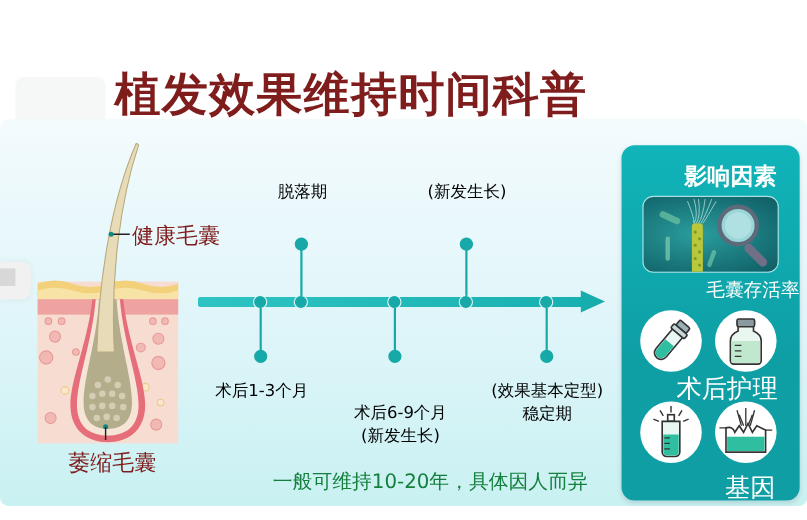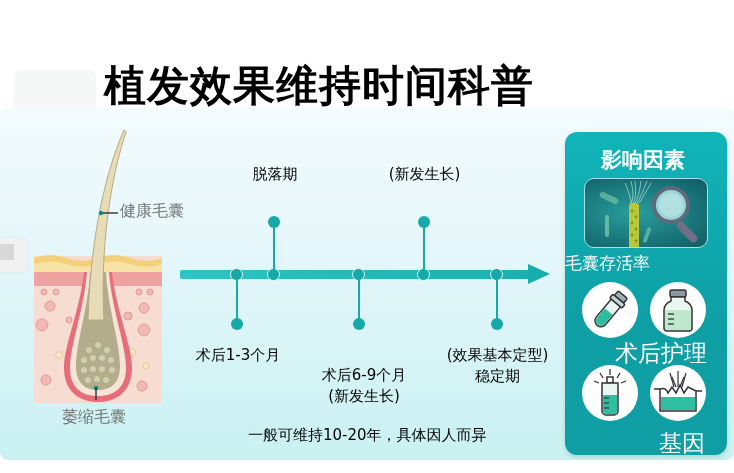--- a/index.html
+++ b/index.html
@@ -1,76 +1,76 @@
 <!DOCTYPE html>
 <html><head>
 <meta charset="utf-8">
 <style>
   * { margin: 0; padding: 0; box-sizing: border-box; }
   html, body { width: 734px; height: 473px; background: #ffffff; overflow: hidden; }
   body { position: relative; font-family: "DejaVu Sans", "Liberation Sans", sans-serif; color: #111; }
 
   .title {
     position: absolute; top: 58px; left: 0; width: 638px; text-align: center;
-    font-size: 42px; font-weight: bold; letter-spacing: 1px; color: #000000;
+    font-size: 42px; font-weight: bold; letter-spacing: 1px; color: #7f1d1d;
   }
   .faint-box {
     position: absolute; top: 70px; left: 14px; width: 82px; height: 52px;
     background: #f4f5f5; border-radius: 8px; opacity: .8;
   }
 
   .panel {
     position: absolute; top: 108px; left: 0; width: 734px; height: 352px;
     background: linear-gradient(180deg, #f3fbfd 0%, #e3f6fa 45%, #c9f1f2 100%);
     border-radius: 8px;
   }
   .left-tab {
     position: absolute; top: 238px; left: 0; width: 28px; height: 34px;
     background: #f1f1f1; border-radius: 0 8px 8px 0;
     box-shadow: 0 0 6px rgba(0,0,0,.05);
   }
   .left-tab-inner { position:absolute; left:0; top:6px; width:14px; height:16px; background:#d8d8d8; }
 
   
   .follicle { position: absolute; left: 34px; top: 130px; width: 130px; height: 275px; }
-  .label { position: absolute; font-size: 16px; color: #737373; white-space: nowrap; }
+  .label { position: absolute; font-size: 20px; color: #7f1d1d; white-space: nowrap; }
   .lbl-healthy { left: 120px; top: 201px; }
   .lbl-atrophy { left: 62px; top: 396px; margin-top: 11px; }
 
   
   .axis {
     position: absolute; left: 180px; top: 270px; width: 352px; height: 9px;
     background: linear-gradient(90deg, #2ec4c4 0%, #18b0b0 100%); border-radius: 2px;
   }
   .arrow-head {
     position: absolute; left: 528px; top: 264px; width: 0; height: 0;
     border-top: 10.5px solid transparent; border-bottom: 10.5px solid transparent;
     border-left: 22px solid #18adad;
   }
   .node { position: absolute; width: 13px; height: 13px; border-radius: 50%; background: #17a8a8; border: 1.5px solid #e4f8f9; }
   .stem { position: absolute; width: 2px; background: #17a8a8; }
   .end-dot { position: absolute; width: 12px; height: 12px; border-radius: 50%; background: #17a8a8; }
 
   .tl-text { position: absolute; font-size: 15px; text-align: center; color: #000000; white-space: nowrap; line-height: 21px; }
 
-  .footer-note { position: absolute; top: 426px; left: 248px; font-size: 15px; color: #000000; white-space: nowrap; }
+  .footer-note { position: absolute; top: 426px; left: 248px; font-size: 18px; color: #15803d; white-space: nowrap; }
 
   
   .card {
     position: absolute; left: 565px; top: 132px; width: 162px; height: 323px;
     background: linear-gradient(180deg, #10b4b9 0%, #0e9fa5 60%, #0f9ea3 100%);
     border-radius: 12px; box-shadow: 0 2px 5px rgba(0,0,0,.12);
   }
-  .card-title { position: absolute; left: 0; top: 14px; width: 162px; text-align: left; color: #fff; font-size: 21px; font-weight: bold; padding-left: 36px; }
+  .card-title { position: absolute; left: 0; top: 14px; width: 162px; text-align: center; color: #fff; font-size: 21px; font-weight: bold; padding-left: 36px; }
   .micro {
     position: absolute; left: 19px; top: 46px; width: 124px; height: 70px; border-radius: 10px;
     background: radial-gradient(ellipse at 40% 50%, #2a9d9d 0%, #166f74 70%, #0f5c62 100%);
     border: 1.5px solid #a9e1e3; overflow: hidden;
   }
-  .card-sub { position: absolute; left: 0; width: 162px; text-align: left; color: #fff; font-size: 17px; }
+  .card-sub { position: absolute; left: 0; width: 162px; text-align: right; color: #fff; font-size: 17px; }
   .icon-circle { position: absolute; width: 56px; height: 56px; border-radius: 50%; background: #fff; }
   .card-lbl { position: absolute; color: #fff; font-size: 23px; white-space: nowrap; }
 </style>
 </head>
 <body>
 
 <div class="faint-box"></div>
 <div class="title">植发效果维持时间科普</div>
 
 <div class="panel"></div>

